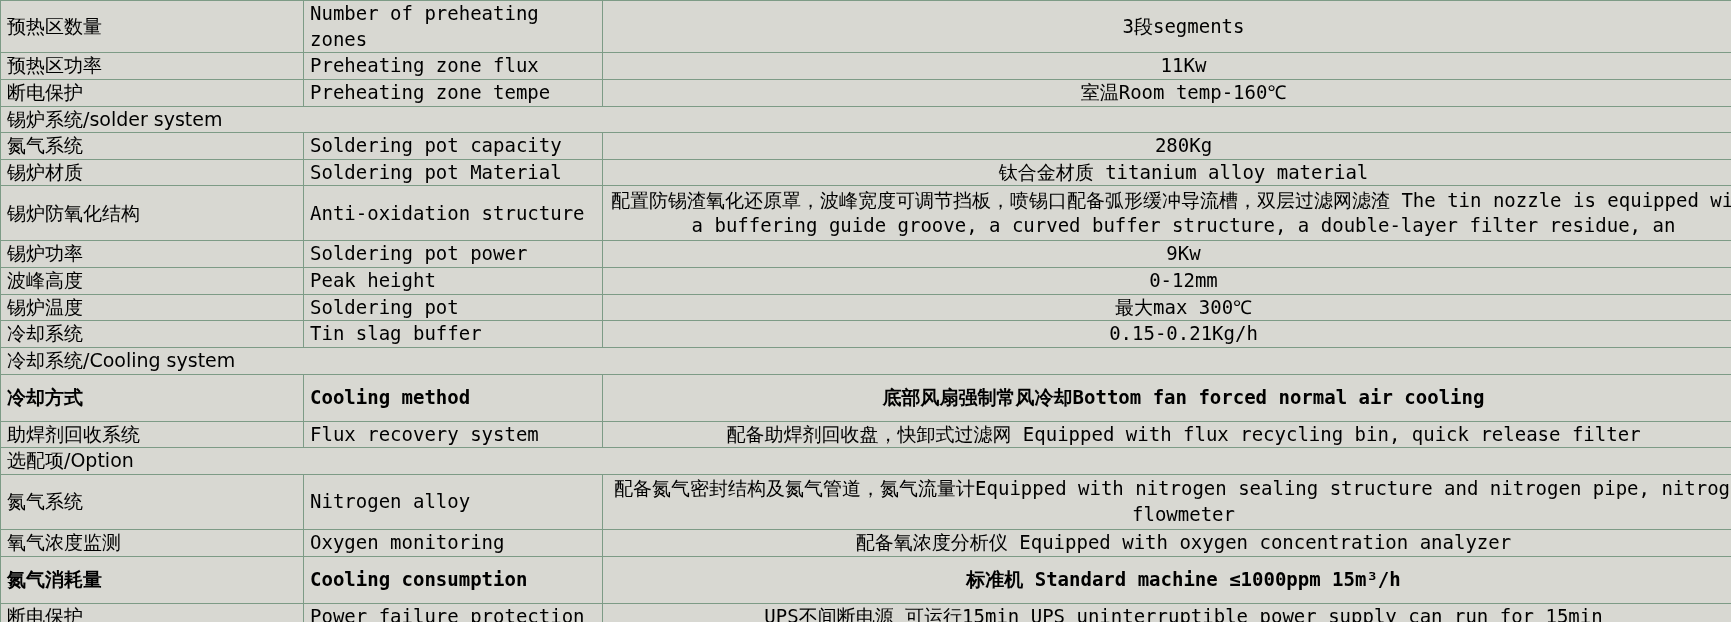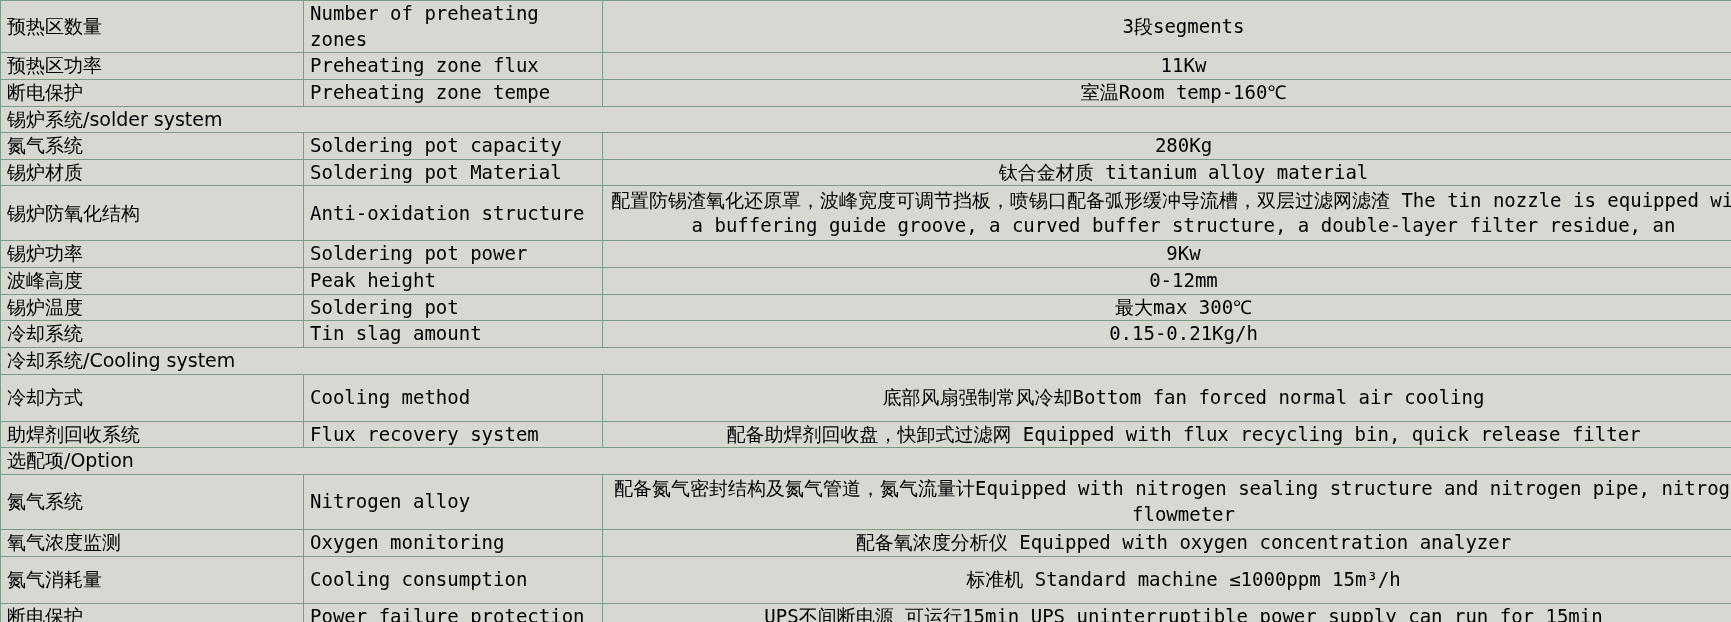--- a/index.html
+++ b/index.html
@@ -45,20 +45,21 @@
     width: 1149px;
     text-align: center;
   }
   tr.section td.section-cell {
     text-align: left;
     padding-left: 150px;
     font-family: "DejaVu Sans", "Liberation Sans", sans-serif;
   }
   tr.tall td {
     height: 46px;
+    font-weight: bold;
   }
   tr.normal td {
     height: 24px;
   }
   tr.double td {
     height: 54px;
   }
   .val-wrap {
     display: block;
     text-align: center;
@@ -134,21 +135,21 @@
       </tr>
       <tr class="normal">
         <td class="col-cn">锡炉温度</td>
         <td class="col-en">Soldering pot</td>
         <td class="col-val">
           <span class="val-wrap mixed">最大max 300℃</span>
         </td>
       </tr>
       <tr class="normal">
         <td class="col-cn">冷却系统</td>
-        <td class="col-en">Tin slag amount</td>
+        <td class="col-en">Tin slag buffer</td>
         <td class="col-val">
           <span class="val-wrap mixed">0.15-0.21Kg/h</span>
         </td>
       </tr>
       <tr class="section normal">
         <td class="section-cell" colspan="3">冷却系统/Cooling system</td>
       </tr>
       <tr class="tall">
         <td class="col-cn">冷却方式</td>
         <td class="col-en">Cooling method</td>

